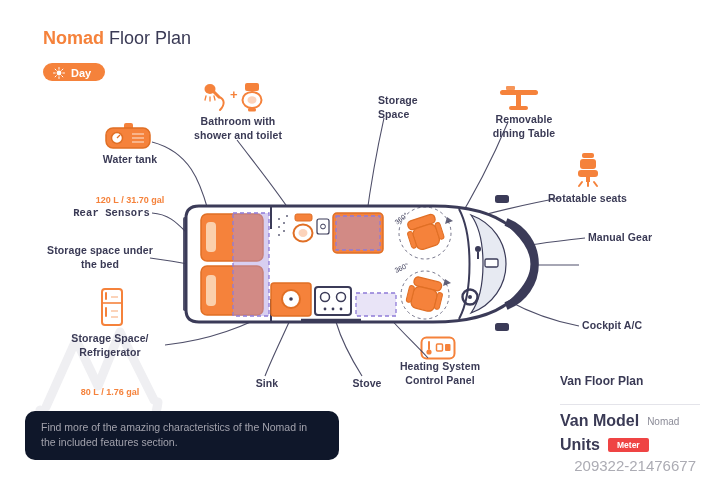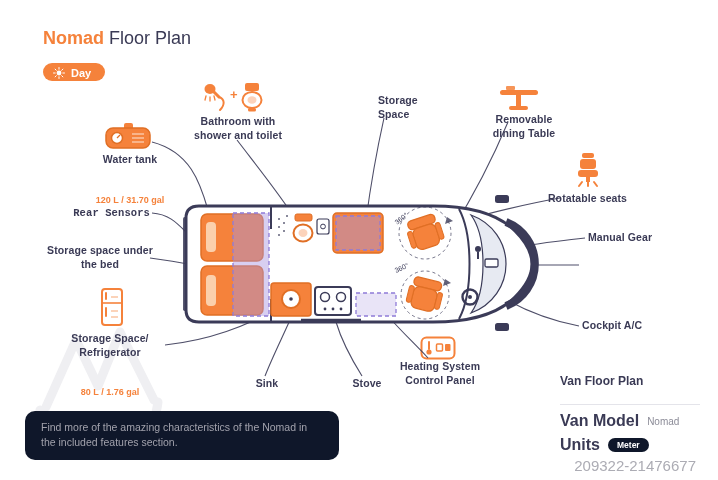--- a/index.html
+++ b/index.html
@@ -37,22 +37,22 @@
     background:#0f172a; border-radius:10px; padding:9px 16px; z-index:5;
     font-size:10.5px; color:#A2A2AC; line-height:1.45; font-weight:400;margin-top:12px;
   }
   #van-info { position:absolute; left:560px; top:374px; width:140px; z-index:4; }
   #van-info h3 { font-size:12px; color:#3A3A55; font-weight:700; padding-bottom:16px;
     border-bottom:1px solid #E4E4EA; margin-bottom:7px; }
   .vi-row { display:flex; align-items:center; gap:8px; margin-bottom:6px; }
   .vi-label { font-size:16px; font-weight:700; color:#3A3A55; white-space:nowrap; }
   .vi-value { font-size:10px; color:#8C8C98; white-space:nowrap; }
   #meter-pill {
-    background:#0f172a; color:#fff; font-size:8.5px; font-weight:700;
-    border:none; border-radius:7px; padding:2px 9px; cursor:pointer;
+    background:#ef4444; color:#fff; font-size:8.5px; font-weight:700;
+    border:none; border-radius:2px; padding:2px 9px; cursor:pointer;
     font-family:"Liberation Sans", sans-serif;
   }
   #wm-id { position:absolute; right:22px; bottom:6px; font-size:15px; color:#ACACB4; z-index:4; }
   .plus-glyph { color:#F5823B; font-weight:700; font-size:13px; line-height:1; padding:6px 2px 0 2px; }
   #bath-icons { position:absolute; left:202px; top:82px; display:flex; align-items:flex-start; z-index:4; }
 </style>
 </head>
 <body>
 
 <div id="stage">

